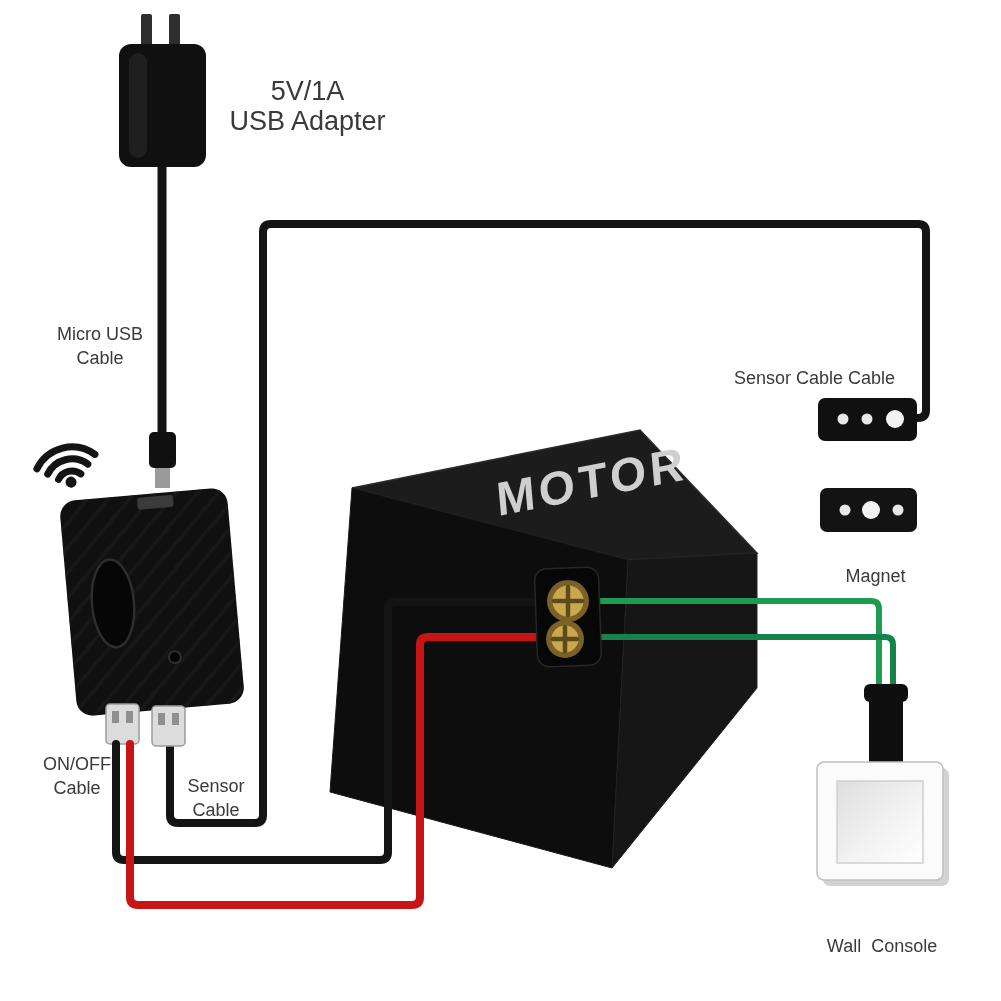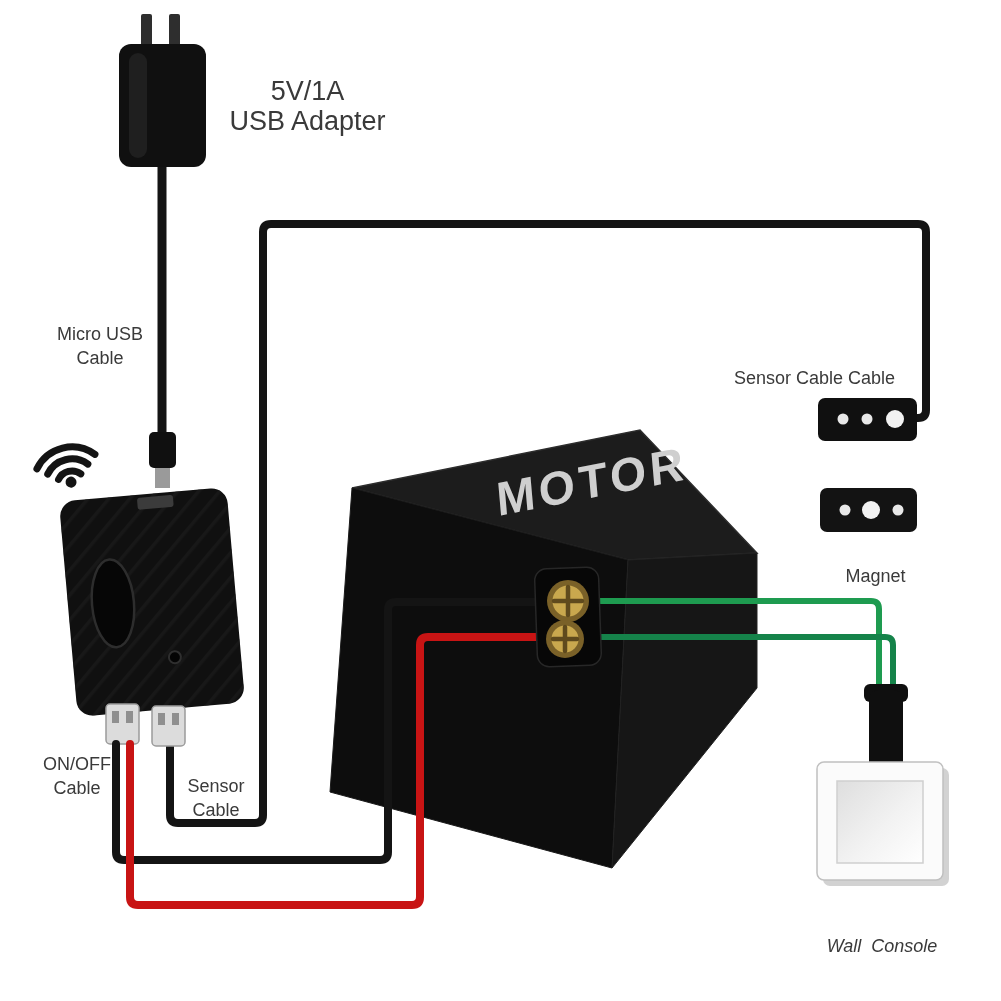--- a/index.html
+++ b/index.html
@@ -143,17 +143,17 @@
 <div class="lbl lbl-small" style="left:20px;top:752px;width:114px;">
   <div>ON/OFF</div>
   <div>Cable</div>
 </div>
 
 <div class="lbl lbl-small" style="left:176px;top:746px;width:80px;margin-top:28px;">
   <div>Sensor</div>
   <div>Cable</div>
 </div>
 
-<div class="lbl lbl-small" style="left:806px;top:886px;width:152px;white-space:pre;font-style:italic;">
+<div class="lbl lbl-small" style="left:806px;top:886px;width:152px;white-space:pre;">
   <div>Wall  Console</div>
 </div>
 
 </div>
 
 </body></html>

